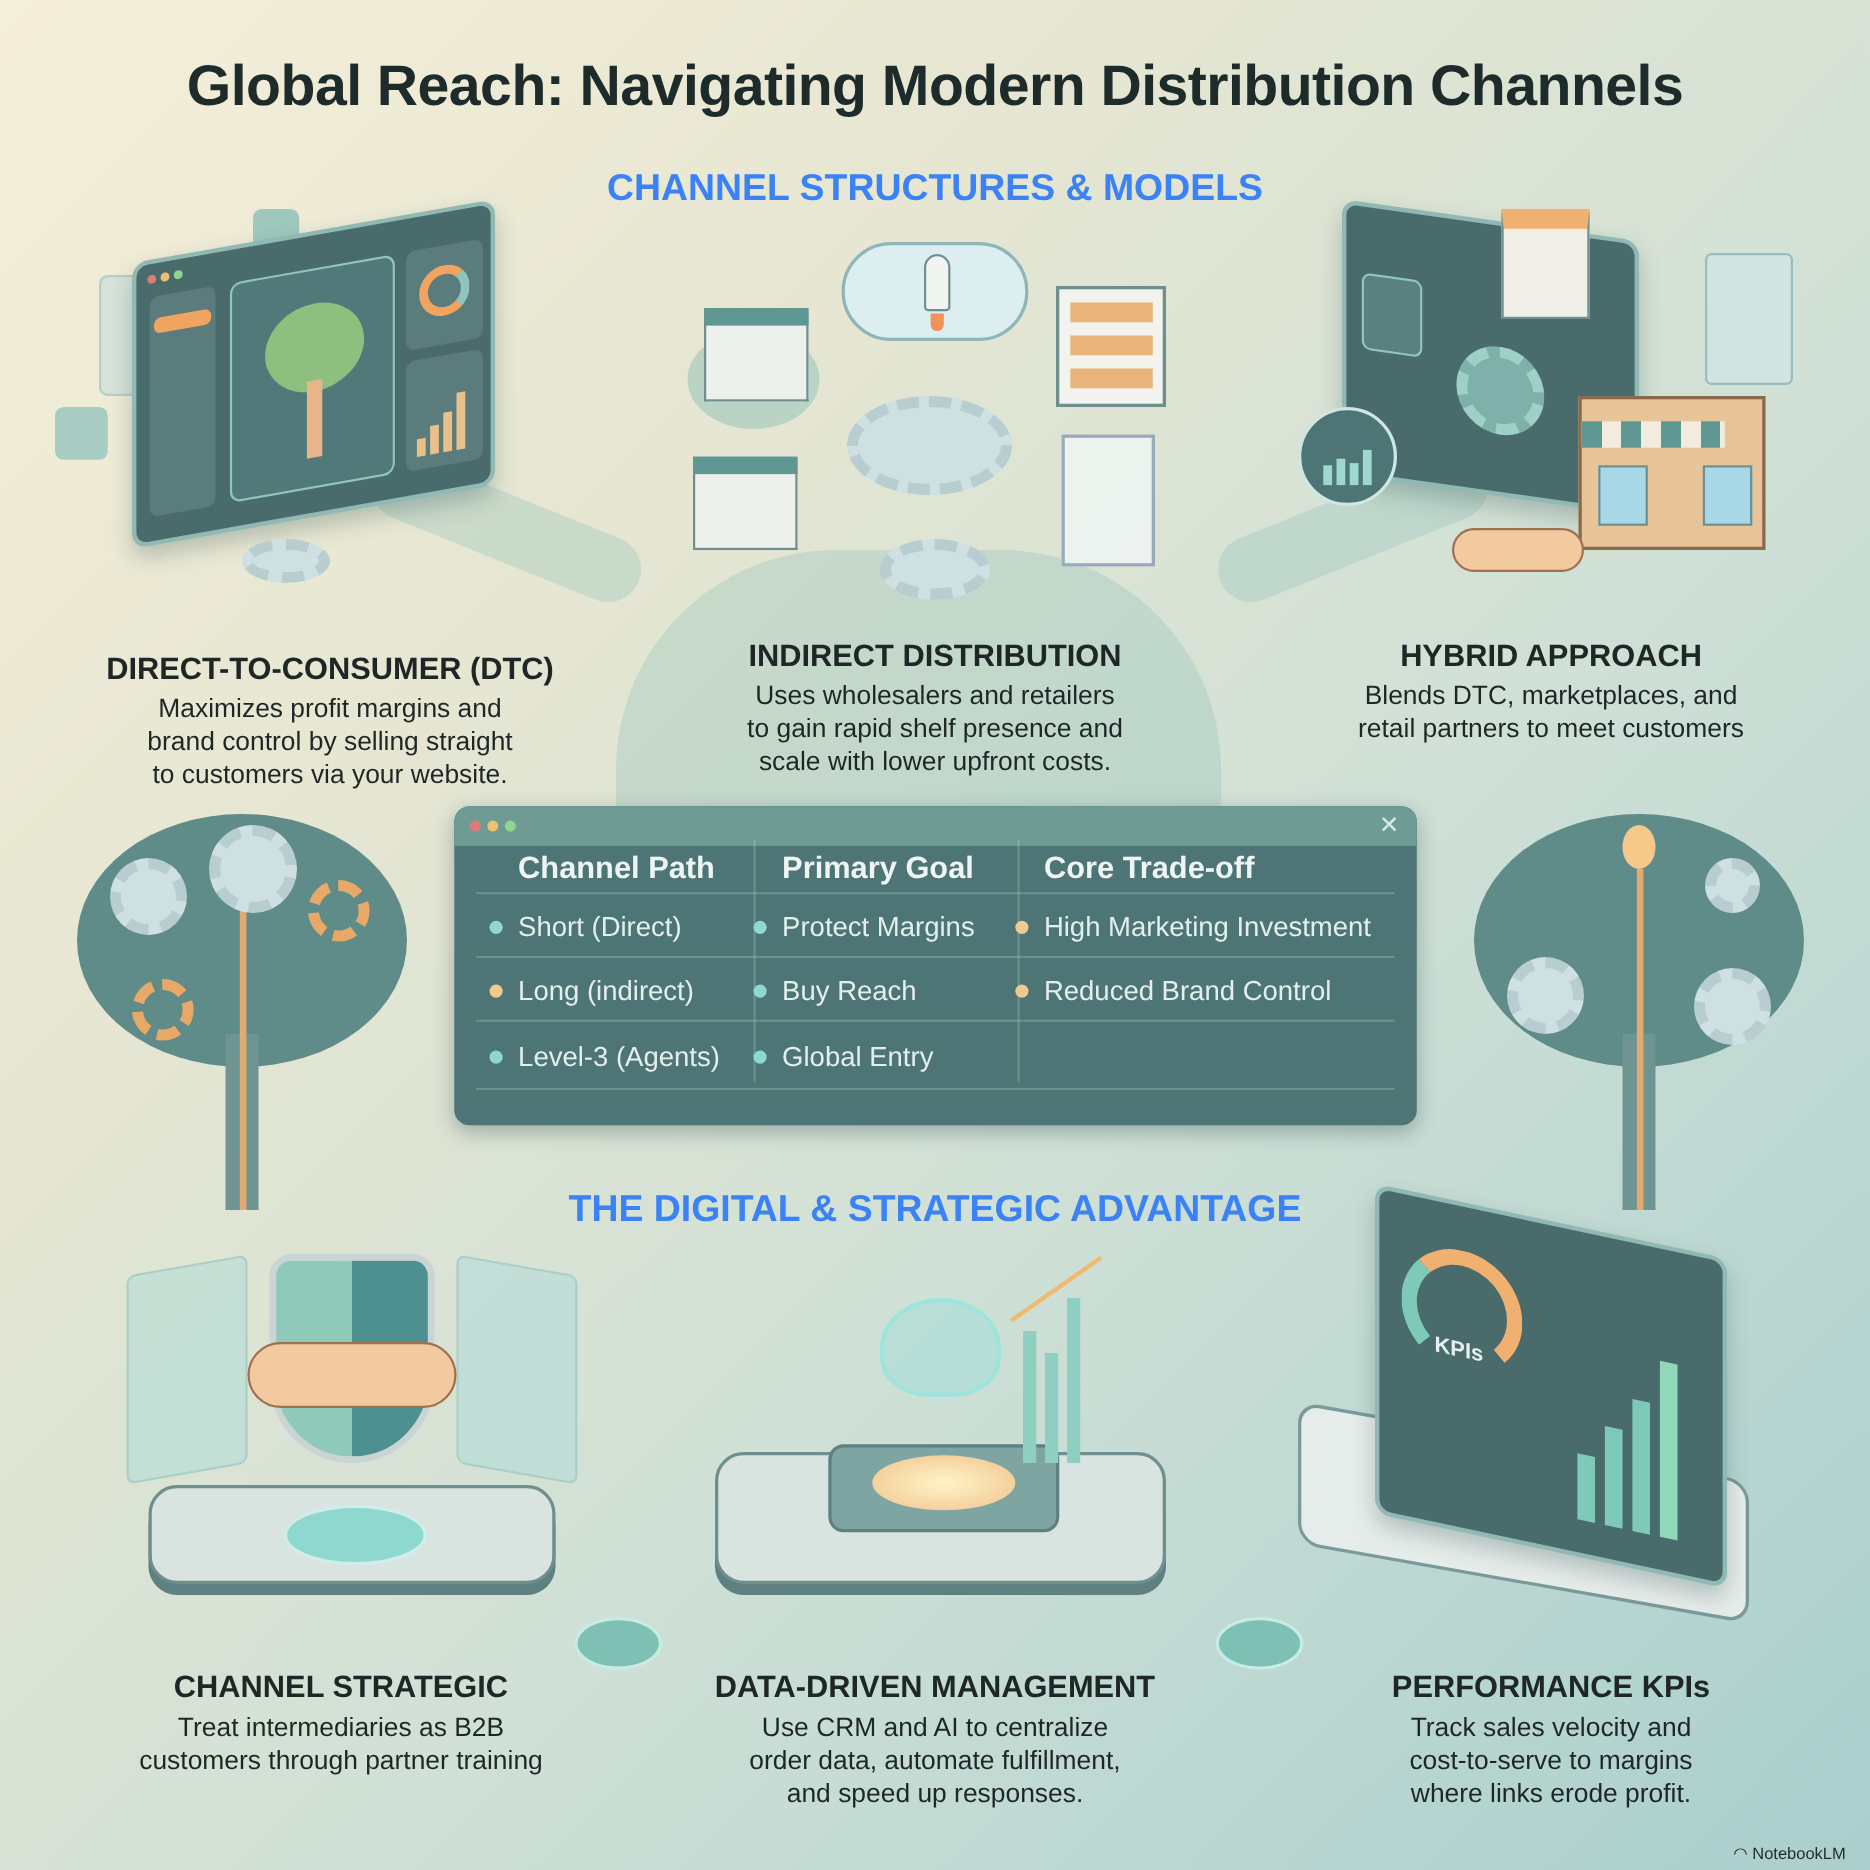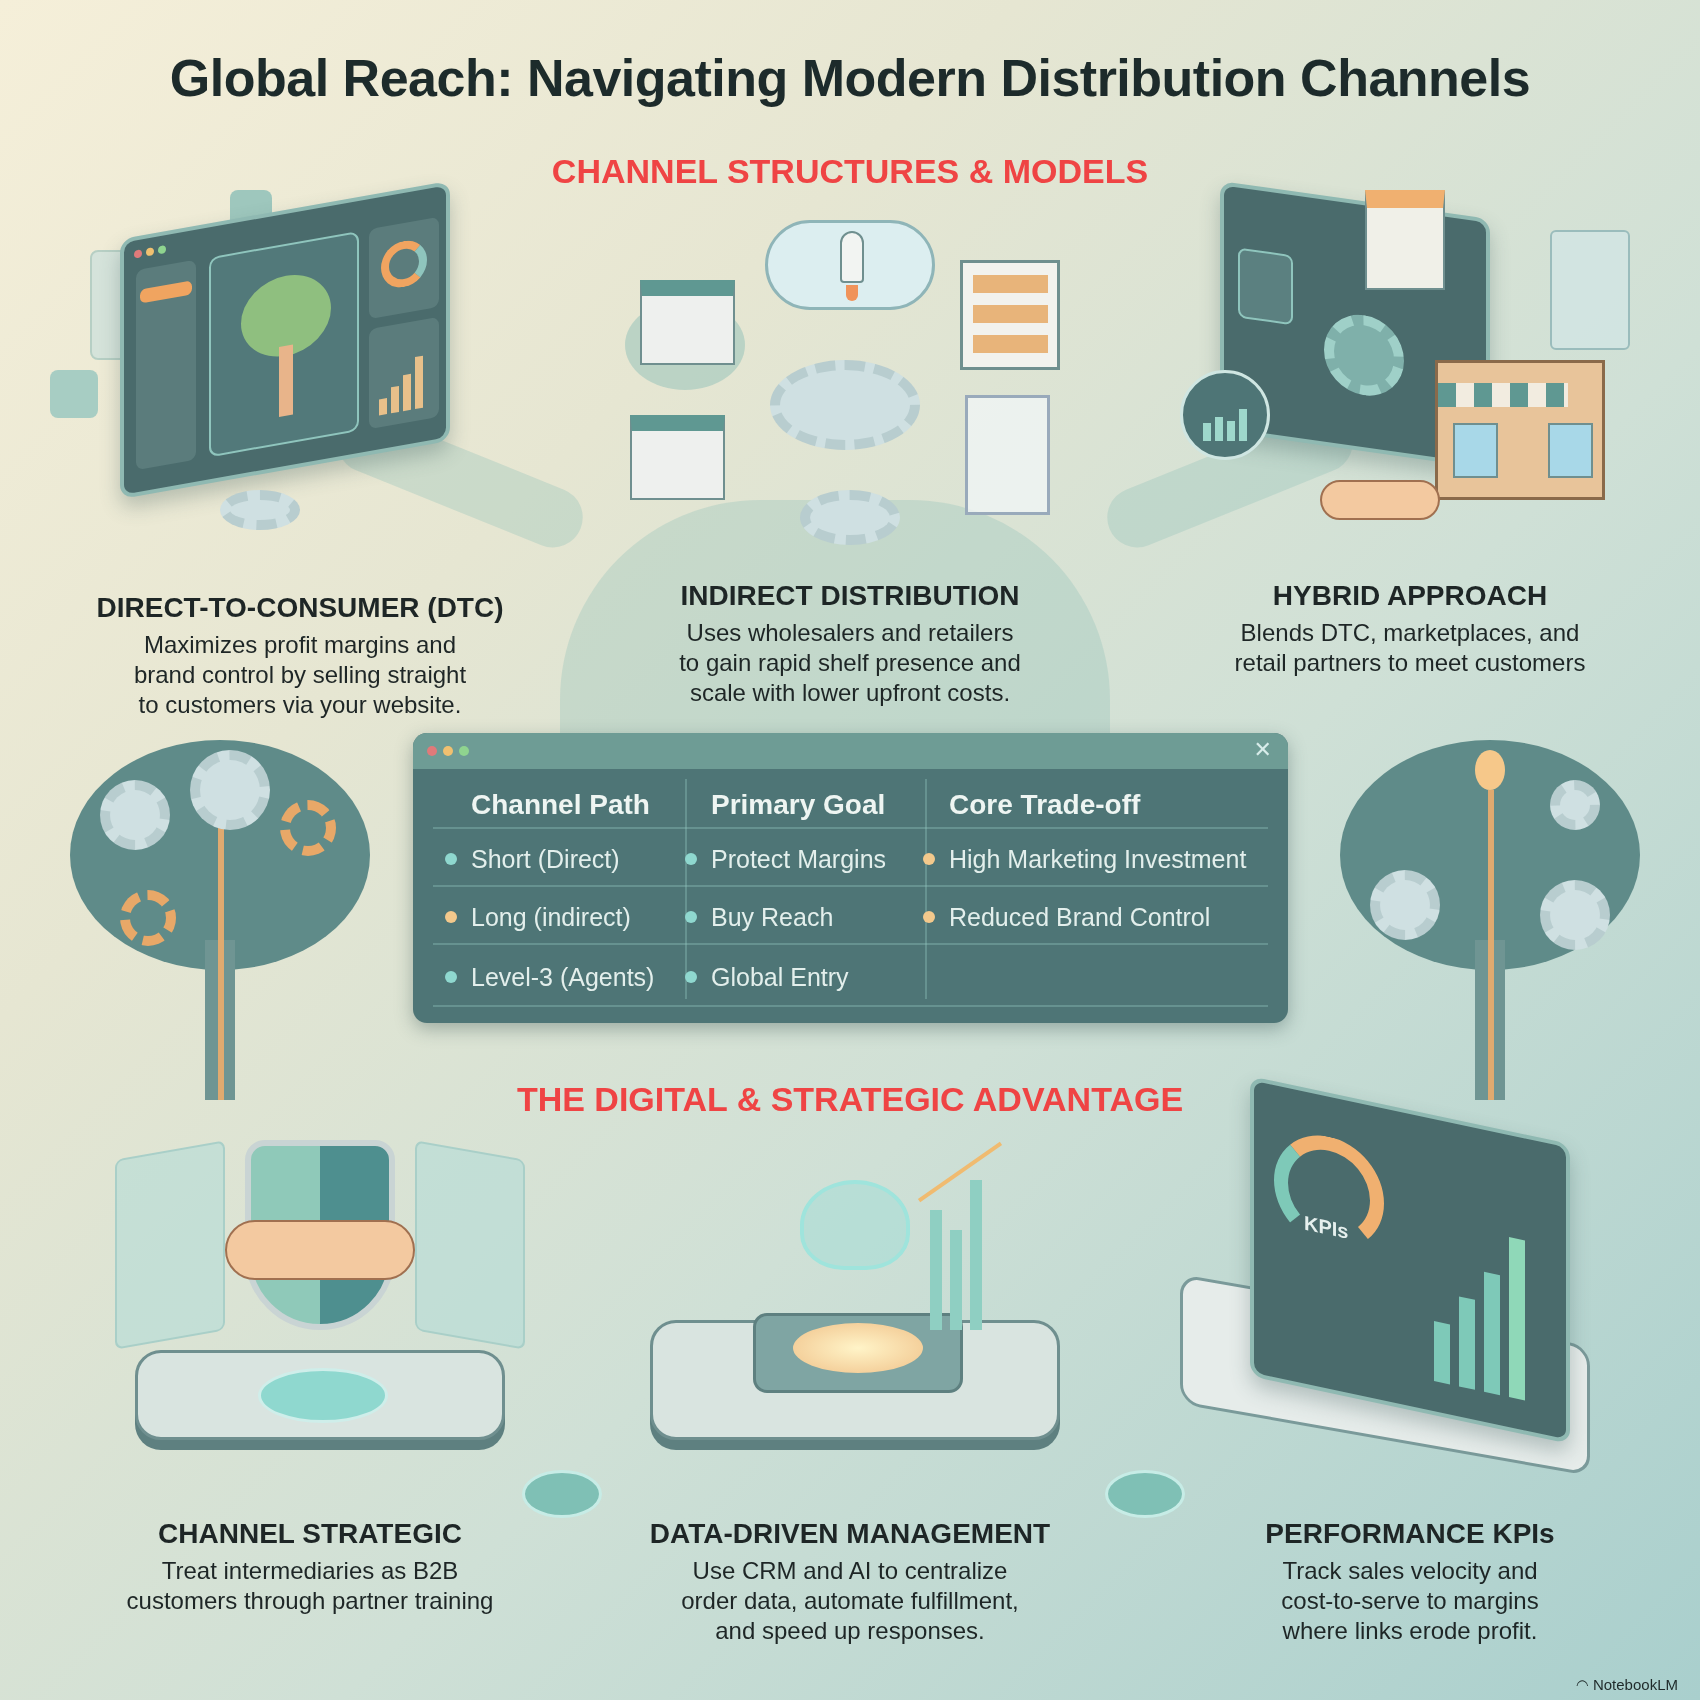--- a/index.html
+++ b/index.html
@@ -10,21 +10,21 @@
     position: relative;
     color: #1f2a2a;
   }
   .abs { position: absolute; }
   .title {
     left: 0; top: 48px; width: 1700px; text-align: center;
     font-size: 52px; font-weight: bold; color: #1d2b2b; letter-spacing: -0.5px;
   }
   .section-head {
     width: 1700px; left: 0; text-align: center;
-    font-size: 34px; font-weight: bold; color: #ef4444;
+    font-size: 34px; font-weight: bold; color: #3b82f6;
   }
   .card-text { text-align: center; }
   .card-text h3 { font-size: 28px; font-weight: bold; color: #1e2626; margin-bottom: 6px; }
   .card-text p { font-size: 24px; line-height: 30px; color: #1e2626; }
 
   
   .path { background: rgba(150, 195, 185, 0.35); position: absolute; }
 
   
   .panel {
@@ -32,21 +32,21 @@
     border-radius: 14px; background: #4e7576;
     box-shadow: 0 6px 18px rgba(40,70,70,0.35);
     overflow: hidden;
   }
   .panel-bar {
     height: 36px; background: #6e9c95; position: relative;
   }
   .dot { position: absolute; top: 13px; width: 10px; height: 10px; border-radius: 50%; }
   .close-x { position: absolute; right: 16px; top: 4px; color: #d8ecea; font-size: 22px; }
   .grid {
-    position: absolute; left: 0; top: 36px; width: 875px; height: 330px;
+    position: absolute; left: 0; top: 20px; width: 875px; height: 330px;
   }
   .col-head { position: absolute; top: 20px; font-size: 28px; font-weight: bold; color: #eef5f2; }
   .cell { position: absolute; font-size: 25px; color: #e3efec; display: flex; align-items: center; }
   .bullet { width: 12px; height: 12px; border-radius: 50%; margin-right: 14px; flex: none; }
   .cell .bullet { position: absolute; left: -26px; }
   .hline { position: absolute; left: 20px; width: 835px; height: 2px; background: rgba(150,200,195,0.35); }
   .vline { position: absolute; top: 10px; width: 2px; height: 220px; background: rgba(150,200,195,0.35); }
 
   
   .screen {

